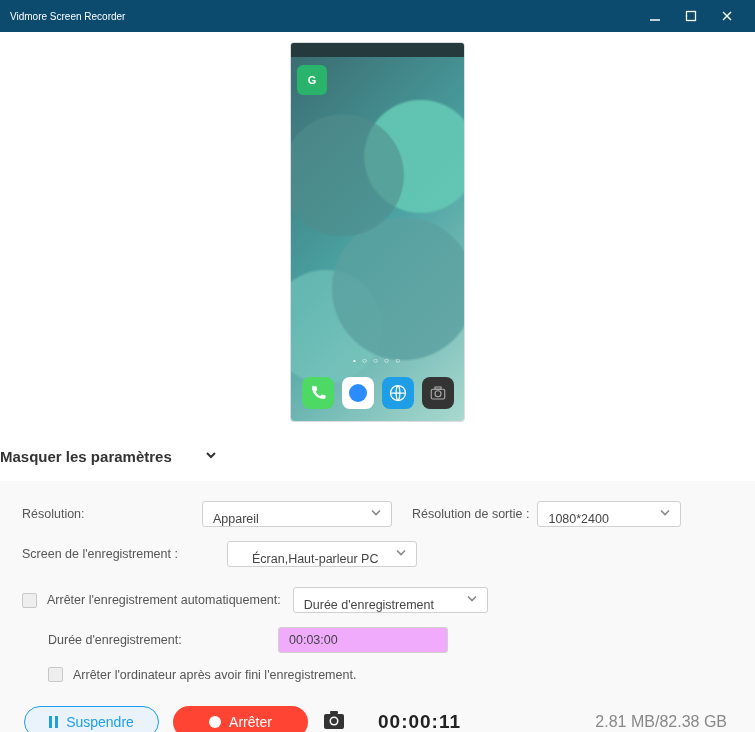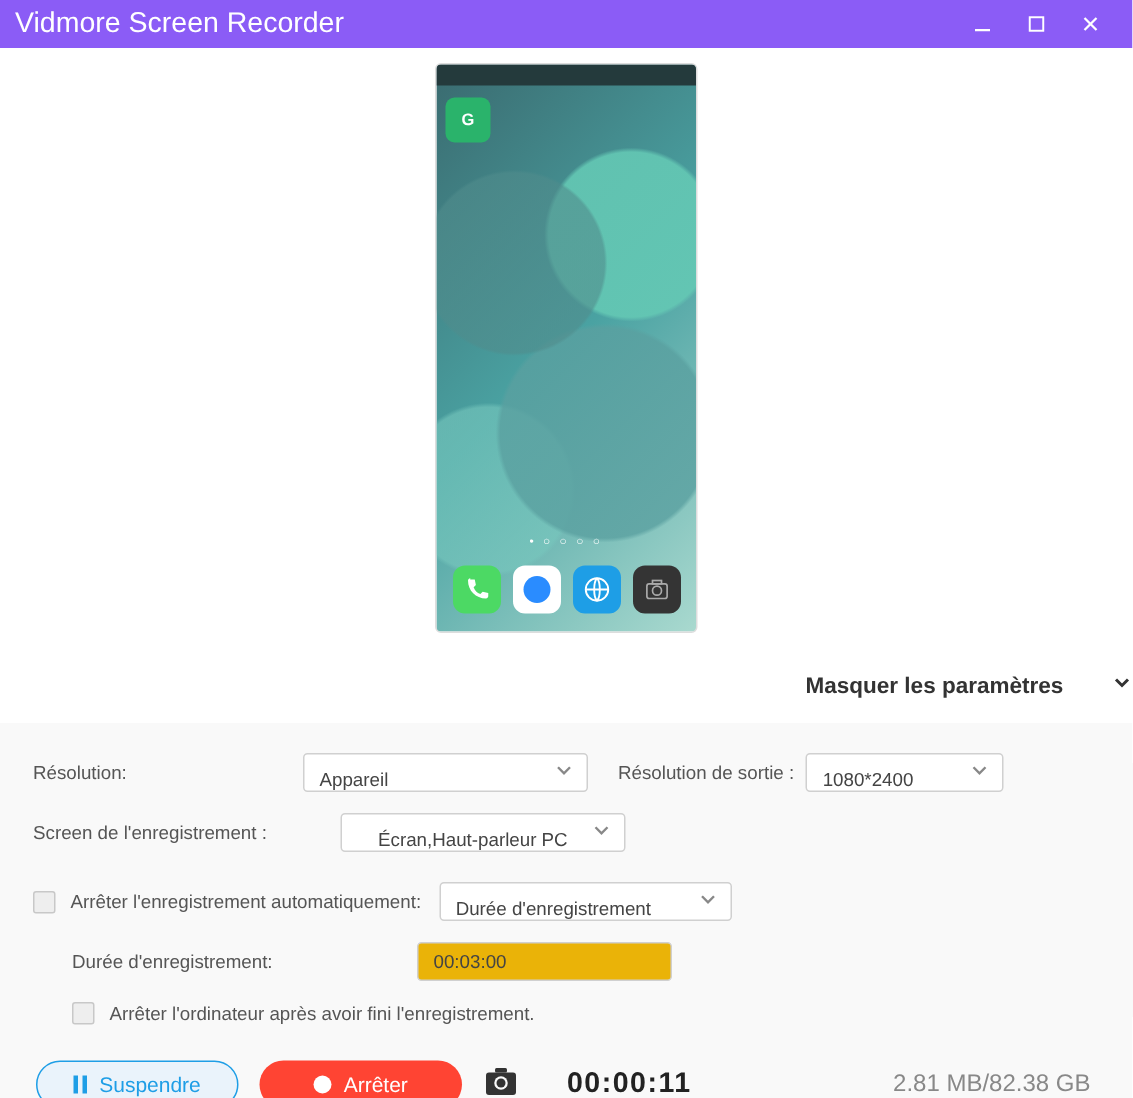--- a/index.html
+++ b/index.html
@@ -1,19 +1,19 @@
 <!DOCTYPE html>
 <html><head>
 <meta charset="utf-8">
 <style>
   * { box-sizing: border-box; margin: 0; padding: 0; font-family: -apple-system, BlinkMacSystemFont, "Segoe UI", Arial, sans-serif; }
   body { width: 755px; height: 732px; background: #fff; overflow: hidden; }
 
   
-  .titlebar { height: 32px; background: #8b5cf6; display: flex; align-items: center; padding: 0 10px; color: #fff; font-size: 19px; }
+  .titlebar { height: 32px; background: #0c4a6e; display: flex; align-items: center; padding: 0 10px; color: #fff; font-size: 10px; }
   .titlebar .title { flex: 1; }
   .titlebar .winbtn { width: 36px; text-align: center; cursor: pointer; font-size: 14px; }
   .winbtn svg { display: block; margin: auto; }
 
   
   .preview-wrap { padding: 10px 0 8px; text-align: center; background: #fff; }
   .phone { width: 175px; height: 380px; margin: 0 auto; border: 1px solid #ddd; border-radius: 4px; position: relative; background: linear-gradient(135deg,#3a6a6f 0%,#4aa2a2 50%, #a9d9cf 100%); overflow: hidden; }
   .phone::after{
     content:""; position:absolute; inset:0;
     background:
@@ -28,35 +28,35 @@
   .phone-dots{ position:absolute; left:0; right:0; bottom:56px; text-align:center; z-index:3; color:#fff; font-size:8px; letter-spacing:2px;}
   .phone-dock { position:absolute; bottom:6px; left:0; right:0; height:44px; display:flex; gap:8px; justify-content:center; align-items:center; z-index:3;}
   .dock-icon{ width:32px; height:32px; border-radius:8px;}
   .dock-phone{background:#4cd964;}
   .dock-msg{background:#fff; display:flex;align-items:center;justify-content:center;}
   .dock-msg::after{content:""; width:18px;height:18px;border-radius:50%;background:#2a8cff;}
   .dock-browser{background:#1e9ee6;}
   .dock-camera{background:#343434;}
   .phone-dock .dock-icon{display:flex;align-items:center;justify-content:center;color:#fff;}
 
-  .toggle-settings { text-align:right; padding: 18px 0 16px; font-size: 15px; font-weight:bold; color:#333; cursor:pointer;}
+  .toggle-settings { text-align:left; padding: 18px 0 16px; font-size: 15px; font-weight:bold; color:#333; cursor:pointer;}
   .toggle-settings .chev { margin-left: 14px; display:inline-block;}
 
   
   .settings { background:#f9f9f9; padding: 20px 22px 18px; }
   .row { display:flex; align-items:center; margin-bottom: 14px; font-size:12.5px; color:#555; }
   .row .label { width:180px; }
   .row .label.narrow { width:auto; margin-right:0;}
   .select { position:relative; height:26px; border:1px solid #d0d0d0; border-radius:3px; background:#fff; display:flex; align-items:flex-end; padding: 0 26px 0 10px; font-size:12.5px; color:#444; cursor:pointer; }
   .select .chev-down{ position:absolute; right:8px; top:50%; transform:translateY(-50%);}
   .sel-res{ width:190px; }
-  .sel-outres{ width:132px; margin-left:8px;}
+  .sel-outres{ width:144px; margin-left:8px;}
   .sel-content{ width:190px;padding-left:24px;}
   .sel-stoptype{ width:195px; margin-left:12px;}
-  .input{ height:26px; border:1px solid #d0d0d0; border-radius:3px; background:#eab308; padding:0 10px; font-size:12.5px; color:#444; width:170px;}
+  .input{ height:26px; border:1px solid #d0d0d0; border-radius:3px; background:#f0abfc; padding:0 10px; font-size:12.5px; color:#444; width:170px;}
   .checkbox{ width:15px; height:15px; border:1px solid #c8c8c8; border-radius:2px; background:#eeeeee; margin-right:10px; flex-shrink:0;}
   .row.indent{ padding-left:26px;}
   .outlabel{ margin-left:20px; }
 
   
   .bottombar{ display:flex; align-items:center; gap:14px; padding: 18px 2px 6px;}
   .btn{ height:32px; border-radius:16px; display:flex; align-items:center; justify-content:center; gap:8px; font-size:14px; cursor:pointer; padding:0 20px;}
   .btn-pause{ width:135px; background:#eaf3fb; border:1px solid #1e9ee6; color:#1e9ee6;}
   .btn-stop{ width:135px; background:#ff4433; color:#fff; border:none;}
   .stop-dot{ width:12px;height:12px; border-radius:50%; background:#fff;}

